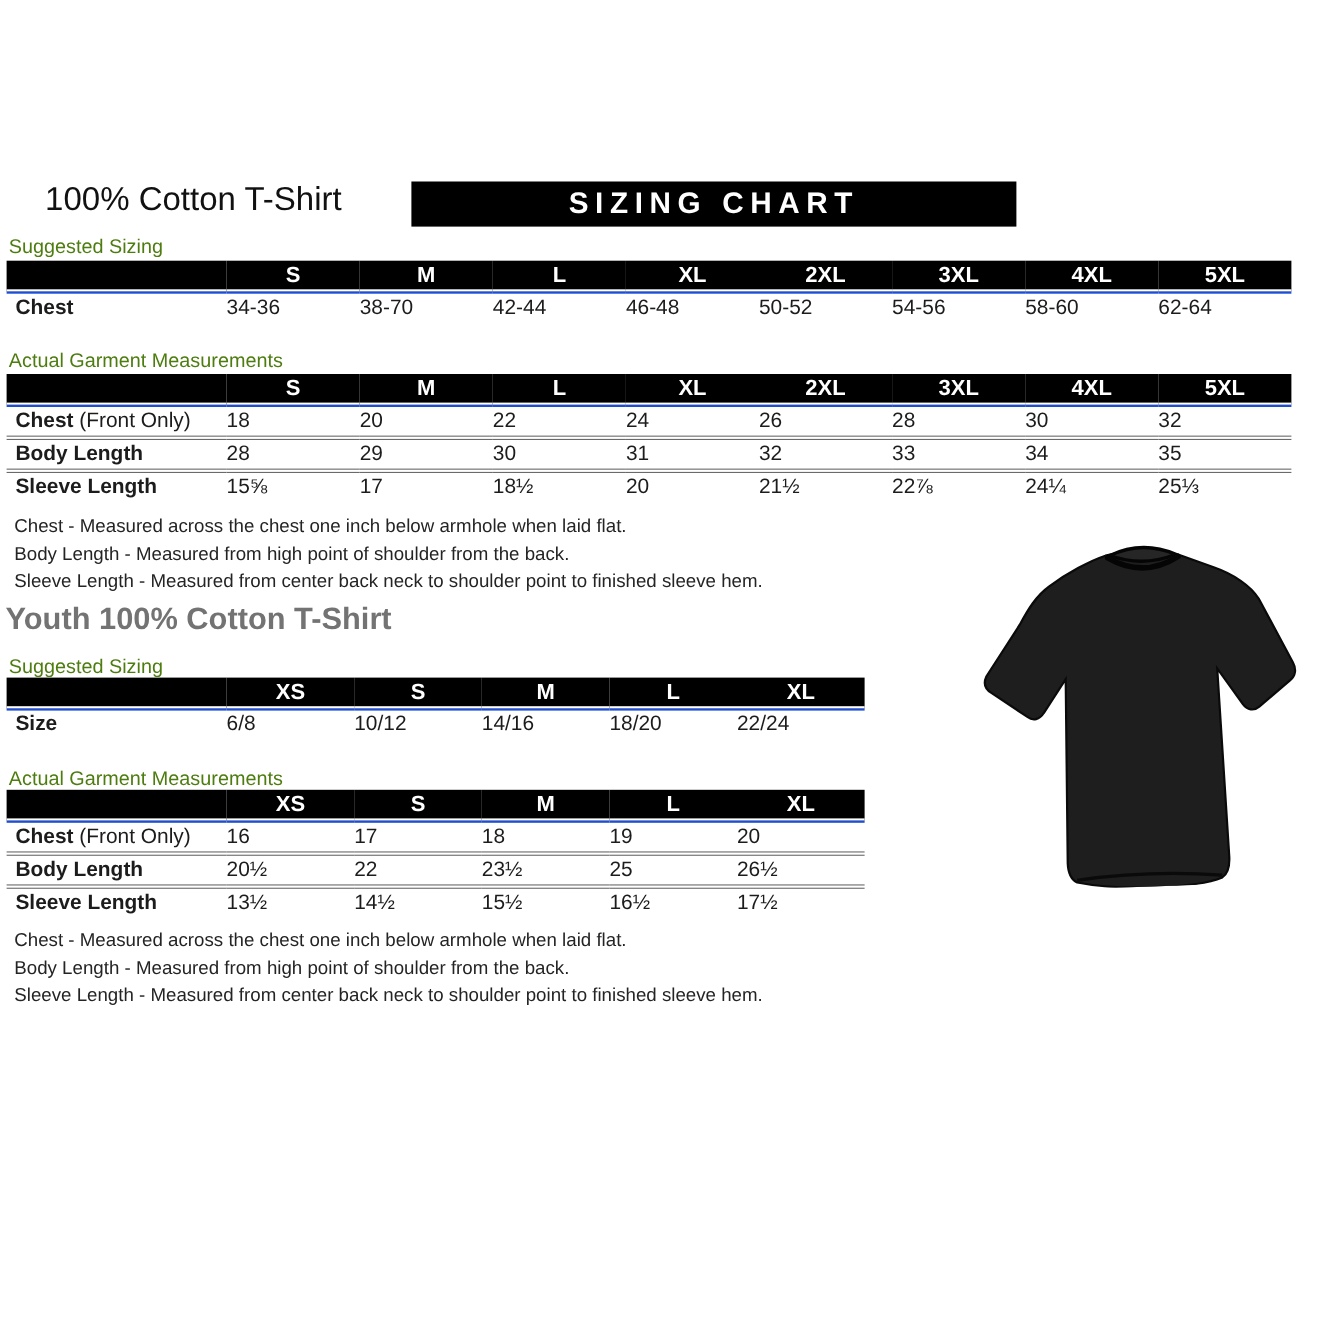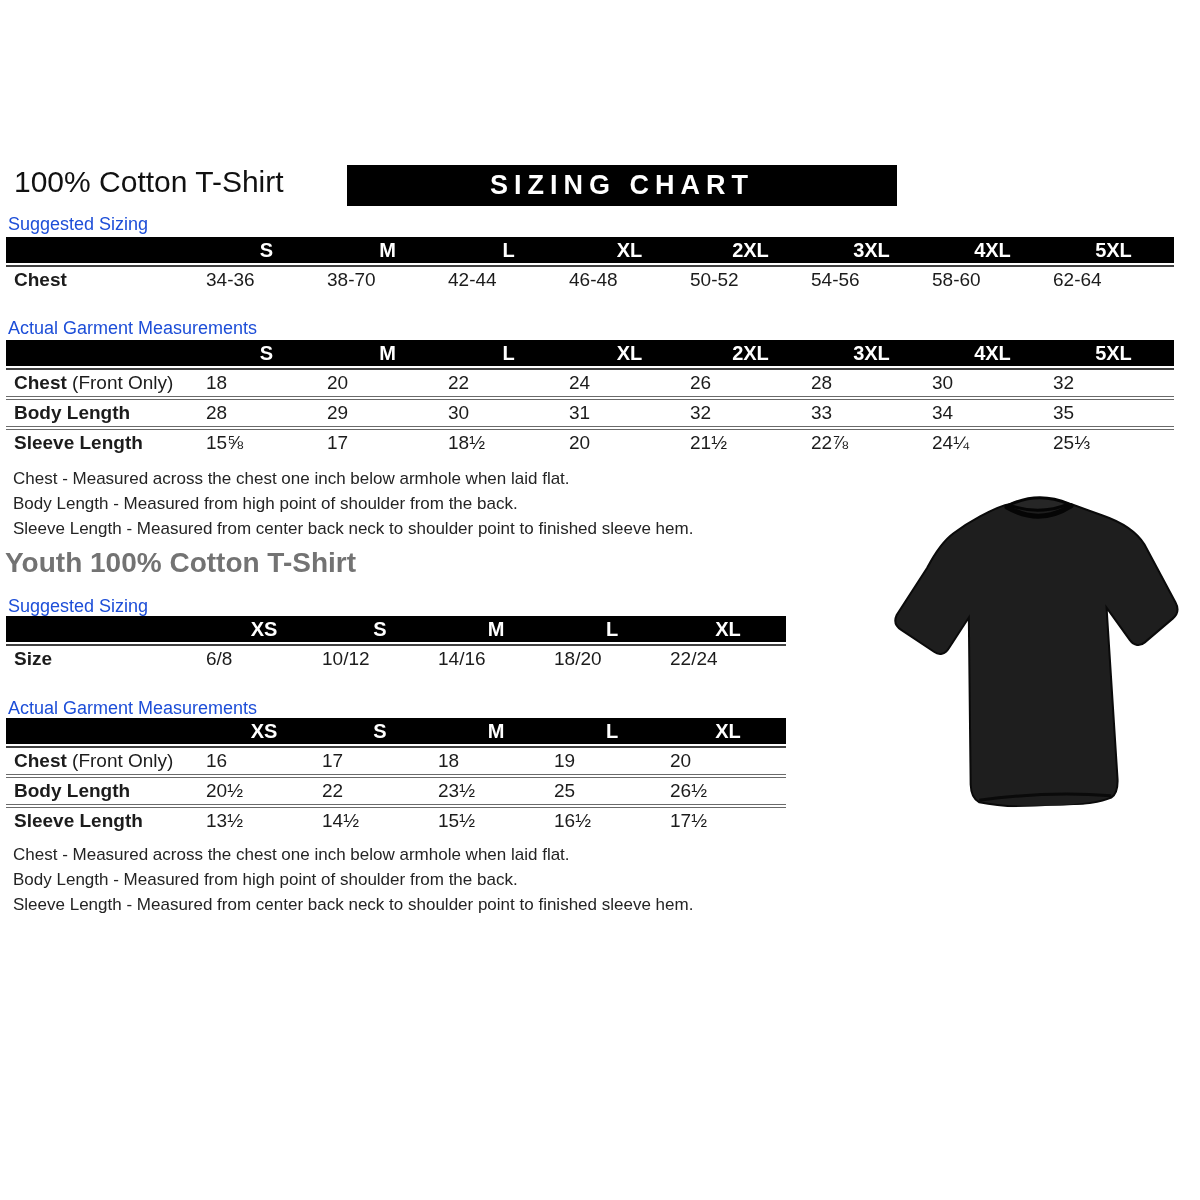--- a/index.html
+++ b/index.html
@@ -2,40 +2,40 @@
 <html><head>
 <meta charset="utf-8">
 <style>
   html,body{margin:0;padding:0;}
   body{
     width:1200px;height:1200px;background:#ffffff;position:relative;overflow:hidden;
     font-family:"Liberation Sans", sans-serif;color:#1c1c1c;
     -webkit-font-smoothing:antialiased;
   }
   .header-row{display:flex;align-items:flex-start;padding:163px 0 0 14px;}
-  .page-title{width:333px;font-size:30px;line-height:38px;font-weight:400;color:#111;}
+  .page-title{width:333px;font-size:30px;line-height:38px;font-weight:400;color:#111;margin-left:27px;}
   .banner{
     width:550px;height:41px;background:#000;color:#fff;
     font-weight:bold;font-size:27px;line-height:41px;letter-spacing:6px;
     text-align:center;margin-top:2px;
   }
-  .section-label{font-size:18px;line-height:20px;color:#1d4ed8;margin:8px 0 0 8px;}
+  .section-label{font-size:18px;line-height:20px;color:#4d7c0f;margin:8px 0 0 8px;}
   .lbl2{margin-top:25px;}
   .lbl3{margin-top:17px;}
   .lbl4{margin-top:26px;}
   .tablewrap{margin-left:6px;}
   .tw1{margin-top:3px;}
   .tw2{margin-top:2px;}
   .sizing-table{border-collapse:separate;border-spacing:0;table-layout:fixed;font-size:19px;}
   .sizing-table thead th{
     background:#000;color:#fff;font-weight:bold;font-size:20px;height:26px;
     border-bottom:2px solid #fff;text-align:center;padding:0;
   }
   .sizing-table tbody td{text-align:left;height:24px;padding:1px 0;color:#1c1c1c;}
-  .sizing-table tbody tr:first-child td{border-top:2px solid #404040;}
+  .sizing-table tbody tr:first-child td{border-top:2px solid #1d4ed8;}
   .sizing-table tbody tr + tr td{border-top:4px double #6a6a6a;}
   .sizing-table td.labelcol{text-align:left;padding-left:8px;}
   .sizing-table td.labelcol b{font-weight:bold;}
   .notes{margin:10px 0 0 13px;}
   .notes2{margin-top:8px;}
   .notes p{margin:0;font-size:17px;line-height:25px;color:#242424;}
   .youth-title{font-size:28px;line-height:32px;font-weight:bold;color:#737373;margin:6px 0 0 5px;}
   .tshirt{position:absolute;left:890px;top:494px;width:302px;height:312px;transform:rotate(-2deg);}
 </style>
 </head>

